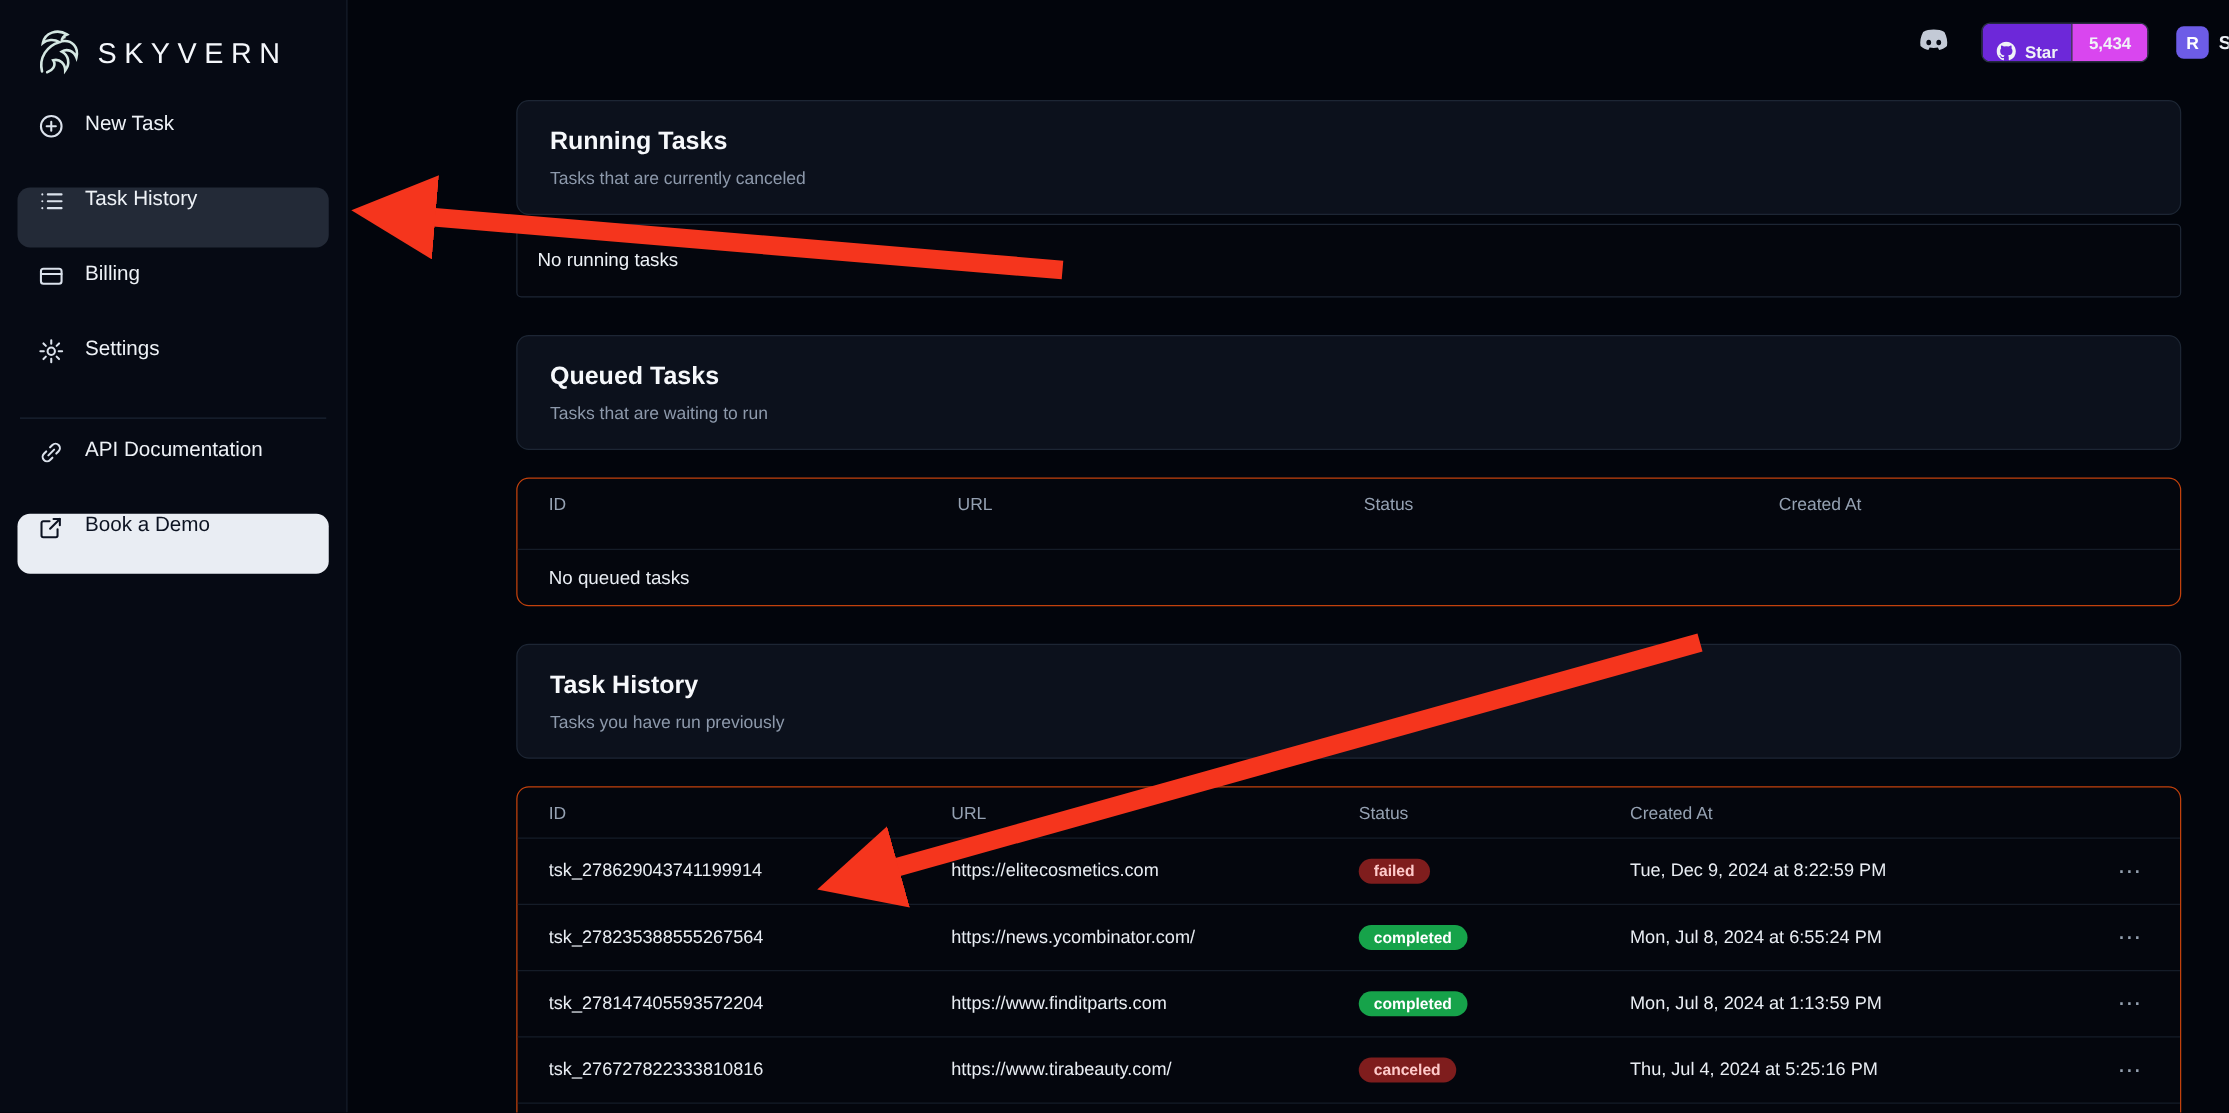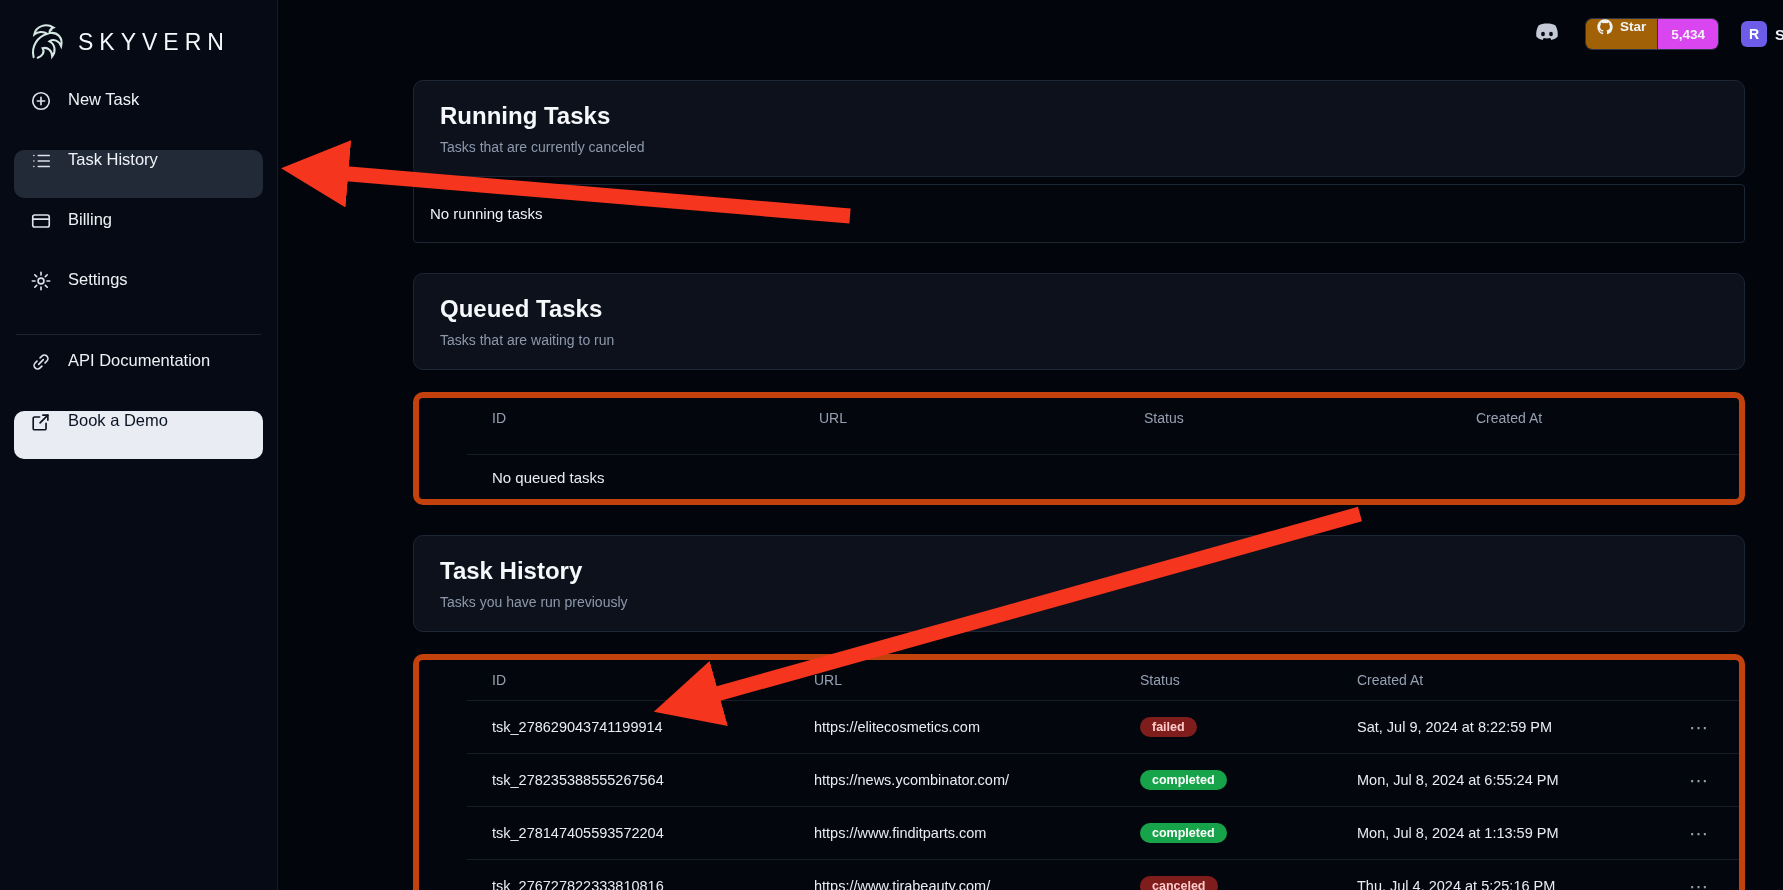--- a/index.html
+++ b/index.html
@@ -31,41 +31,41 @@
 
   
   .main { position:absolute; left:278px; top:0; right:0; bottom:0; }
   .topbar { height:68px; display:flex; align-items:center; justify-content:flex-end; padding-right:2px; }
   .discord-btn { background:none; border:0; padding:0; margin-right:24px; cursor:pointer; color:#c3cad6; }
   .discord-btn svg { width:28px; height:22px; display:block; }
   .gh {
     display:flex; align-items:stretch; height:32px; border:1px solid #2c3545;
     border-radius:7px; overflow:hidden; font-size:13.5px; font-weight:700; cursor:pointer;
   }
-  .gh .gh-left { display:flex; align-items:flex-start; gap:7px; padding:0 11px; background:#a16207; color:#f0f3f7; }
+  .gh .gh-left { display:flex; align-items:flex-end; gap:7px; padding:0 11px; background:#6d28d9; color:#f0f3f7; }
   .gh .gh-left svg { width:16px; height:16px; }
   .gh .gh-right { display:flex; align-items:center; padding:0 13px; background:#d946ef; border-left:1px solid #2c3545; color:#f0f3f7; }
   .avatar {
     width:26px; height:26px; border-radius:6px; margin-left:22px;
     background:var(--avatar-purple,#6d5ce7); color:#fff; font-weight:700; font-size:14px;
     display:flex; align-items:center; justify-content:center; cursor:pointer;
   }
   .user-label { margin-left:8px; margin-right:-4px; font-weight:600; font-size:15px; color:#eef2f7; white-space:nowrap; }
 
   
   .content { padding:12px 38px 0 135px; }
   .section { margin-bottom:30px; }
   .hcard { background:#0c111c; border:1px solid #1d2634; border-radius:10px; padding:21px 26px; }
-  .hcard .title { font-size:24px; font-weight:700; color:#f6f8fb; }
+  .hcard .title { font-size:20px; font-weight:700; color:#f6f8fb; }
   .hcard .sub { font-size:14px; color:#8d99ab; margin-top:9px; }
   .bcard {
     background:#04060d; border:1px solid #1d2634; border-radius:4px;
     margin-top:7px; padding:20px 16px; font-size:15px; color:#eef2f7;
   }
-  .tcard { background:#04060d; border:6px solid #c2410c; border-radius:10px; margin-top:22px; overflow:hidden;padding-left:48px; }
+  .tcard { background:#04060d; border:1px solid #c2410c; border-radius:10px; margin-top:22px; overflow:hidden; }
   .trow { display:grid; align-items:center; padding:0 25px; }
   .history-grid .trow { grid-template-columns:322px 326px 217px 1fr 50px; }
   .queued-grid .trow { grid-template-columns:327px 325px 332px 1fr; }
   .thead { height:40px; color:#95a1b2; font-size:14px; }
   .trow.data { height:53px; border-top:1px solid #151c28; font-size:14.5px; color:#e9edf3; cursor:pointer; }
   .empty-row { height:45px; border-top:1px solid #151c28; font-size:15px; display:flex; align-items:center; padding:0 25px;margin-top:16px; }
   .badge { display:inline-block; padding:3px 12px; border-radius:999px; font-size:12.5px; font-weight:700; }
   .badge.b-green { background:var(--status-green,#16a34a); color:#ffffff; }
   .badge.b-red { background:var(--status-red-bg,#7f1d1d); color:var(--status-red-text,#fecaca);border-radius:10px; }
   .actions-cell { text-align:right; }
@@ -206,21 +206,21 @@
           <div>Status</div>
           <div>Created At</div>
           <div></div>
         </div>
         <div>
 
             <div class="trow data">
               <div>tsk_278629043741199914</div>
               <div>https://elitecosmetics.com</div>
               <div><span class="badge b-red">failed</span></div>
-              <div>Sat, Jul 9, 2024 at 8:22:59 PM</div>
+              <div>Tue, Dec 9, 2024 at 8:22:59 PM</div>
               <div class="actions-cell"><button class="dots">⋯</button></div>
             </div>
 
             <div class="trow data">
               <div>tsk_278235388555267564</div>
               <div>https://news.ycombinator.com/</div>
               <div><span class="badge b-green">completed</span></div>
               <div>Mon, Jul 8, 2024 at 6:55:24 PM</div>
               <div class="actions-cell"><button class="dots">⋯</button></div>
             </div>

